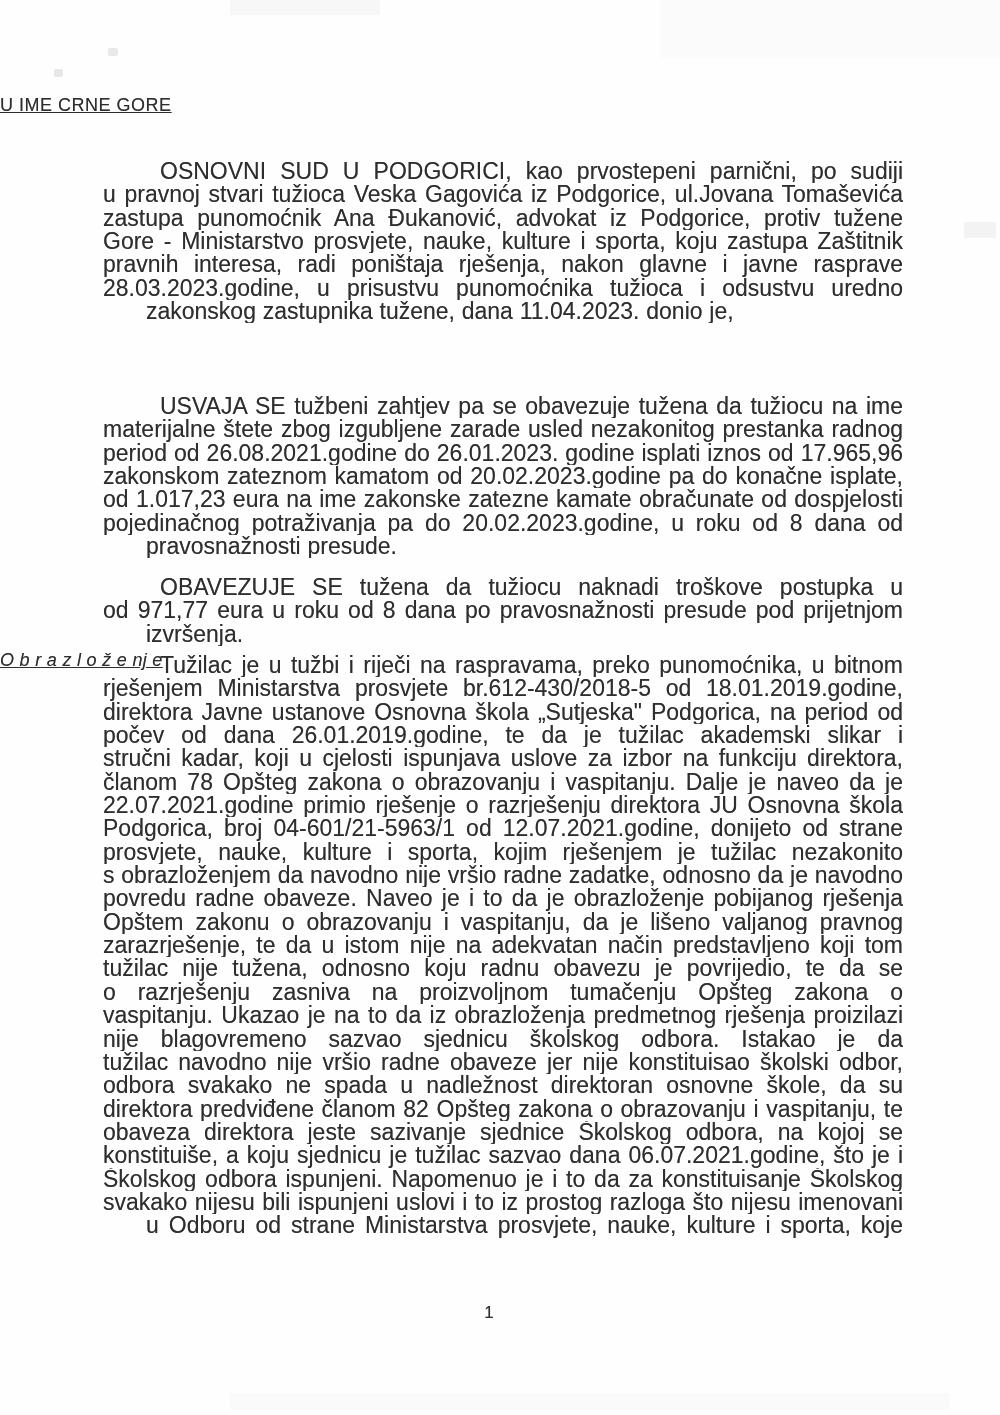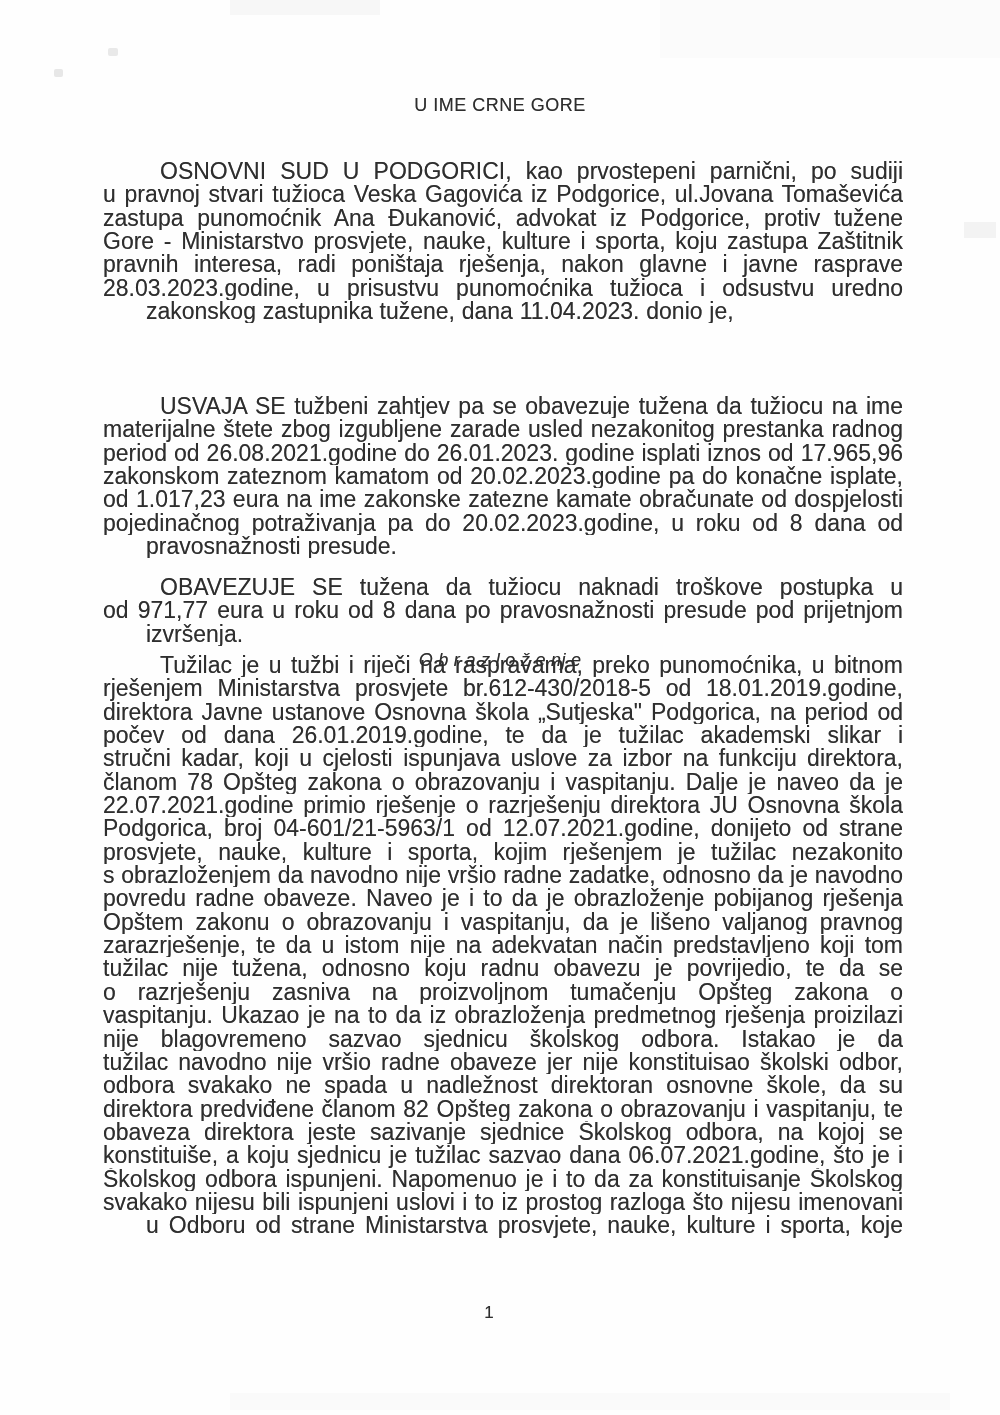--- a/index.html
+++ b/index.html
@@ -16,24 +16,24 @@
     background:#fefefe;
   }
   
   .txt{
     color:#2e2e2e;
     text-shadow:0 0 0.55px rgba(70,70,70,0.55);
     -webkit-font-smoothing:antialiased;
   }
   .center-heading{
     position:absolute;left:0;width:1000px;
-    text-align:center;
     font-size:18px;font-weight:400;
     margin:0;line-height:23px;
     letter-spacing:0.5px;
+    text-decoration:underline;
   }
   .center-heading.italic{font-style:italic;letter-spacing:0.3px;}
   .para{
     position:absolute;left:103px;width:800px;
     font-size:23px;
   }
   .line{
     line-height:23.35px;height:23.35px;
     text-align:justify;
     text-align-last:justify;

